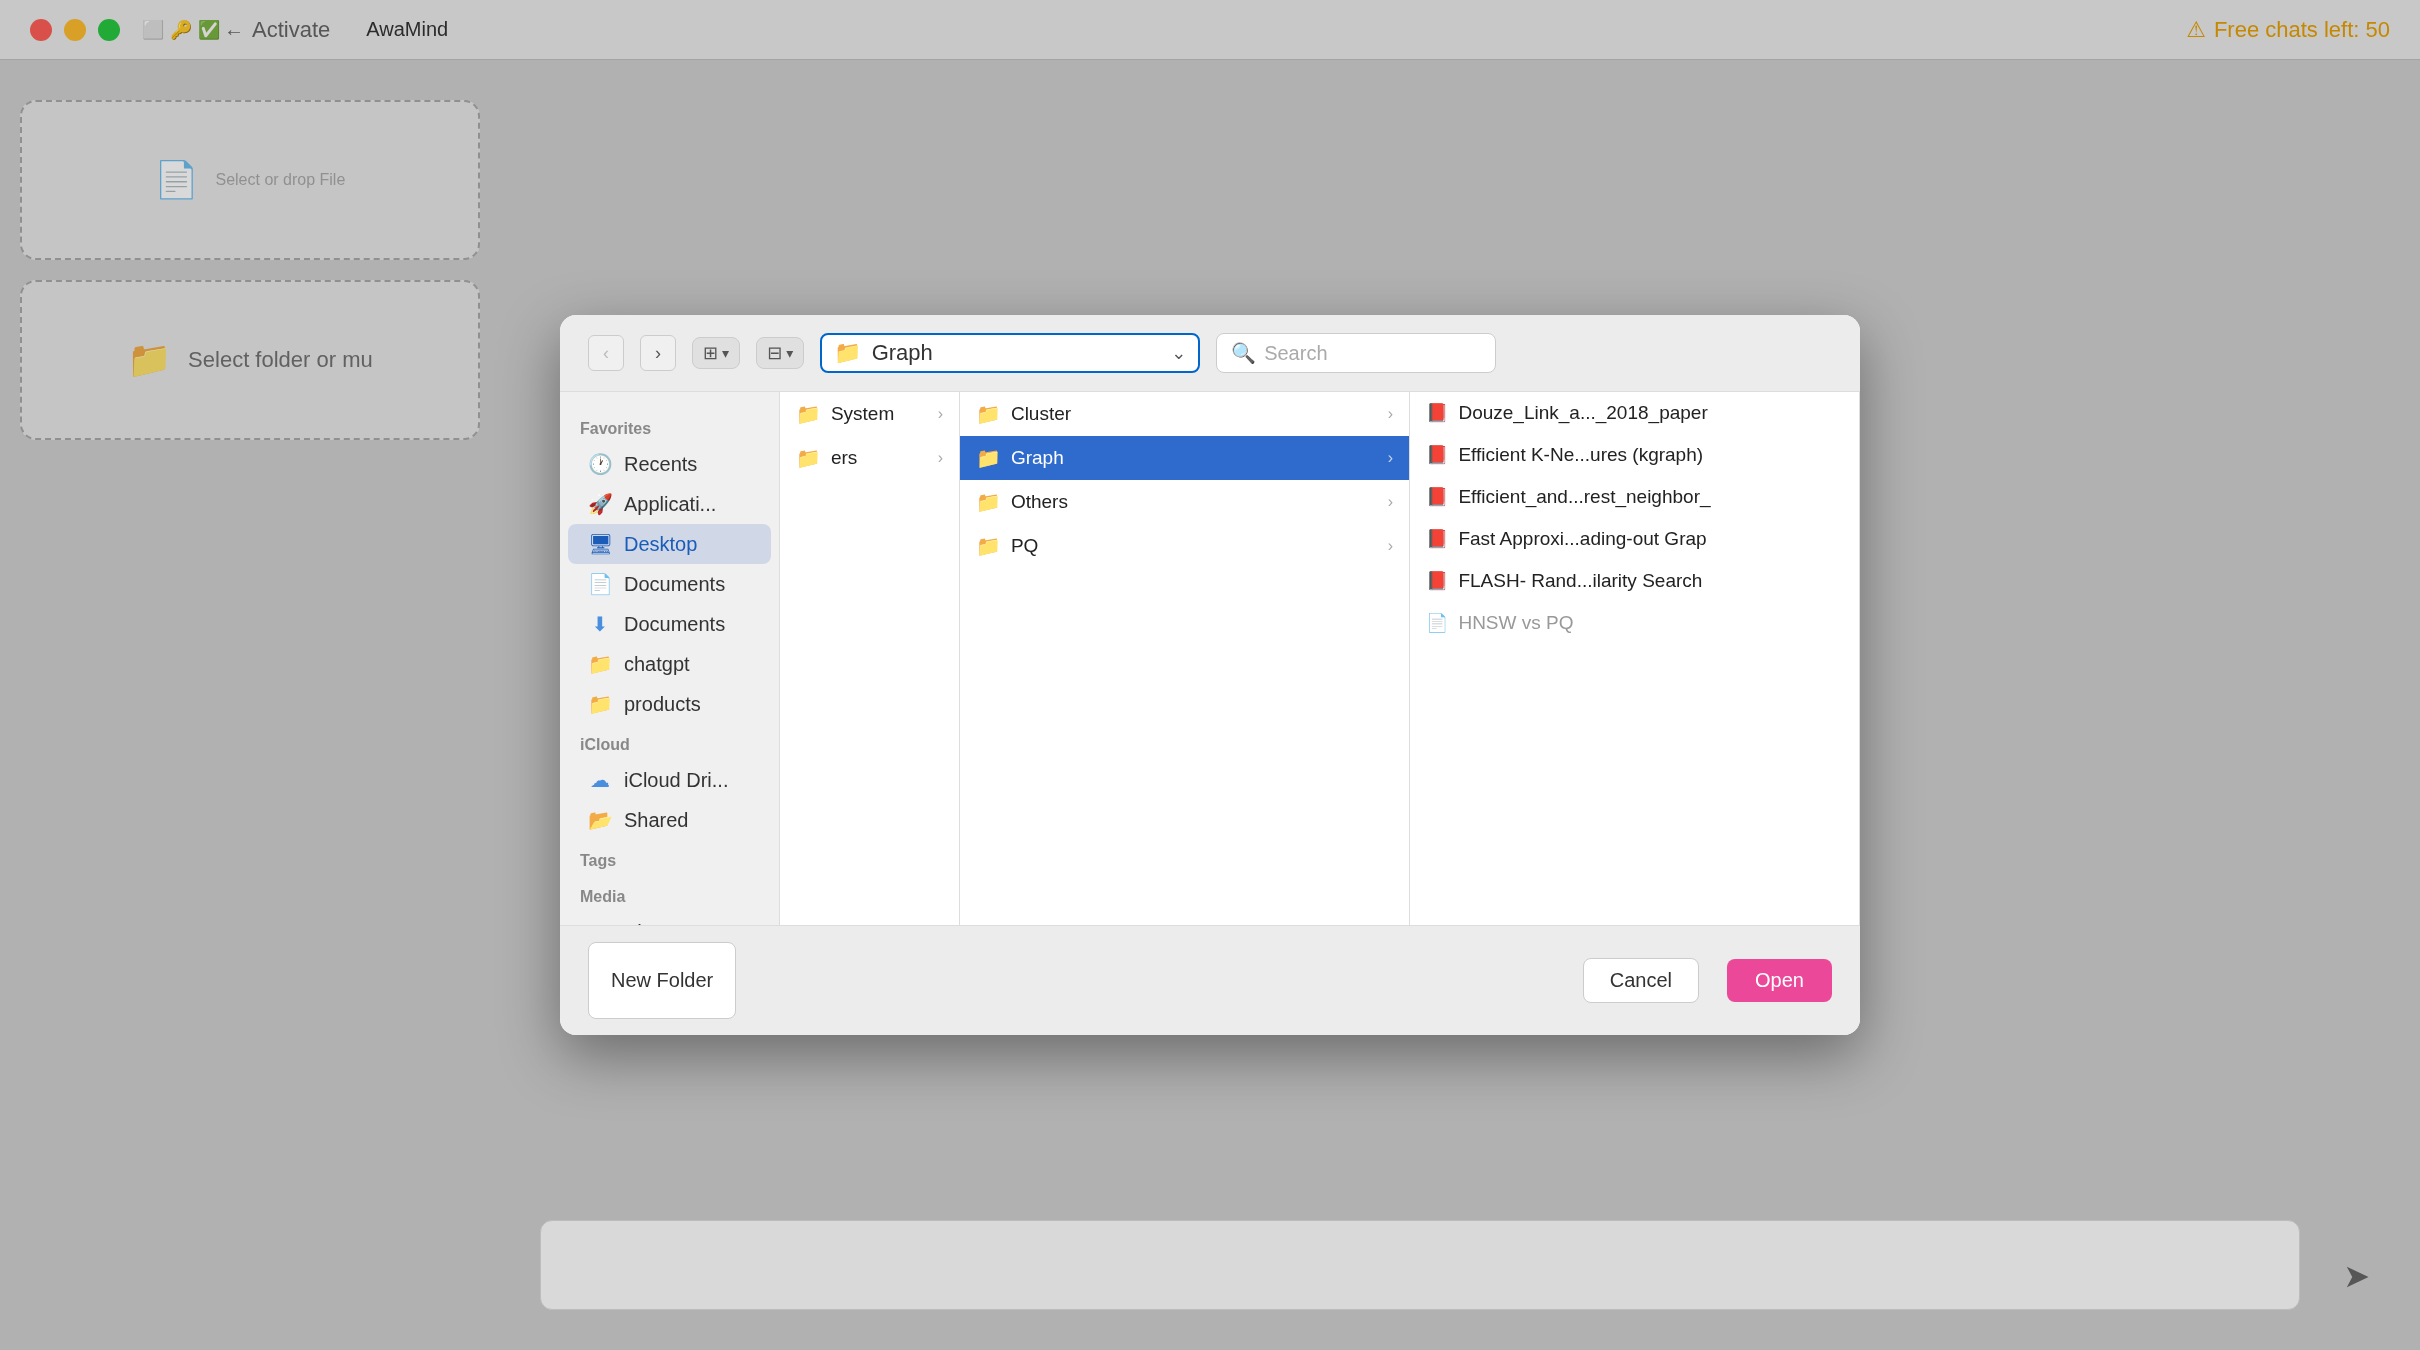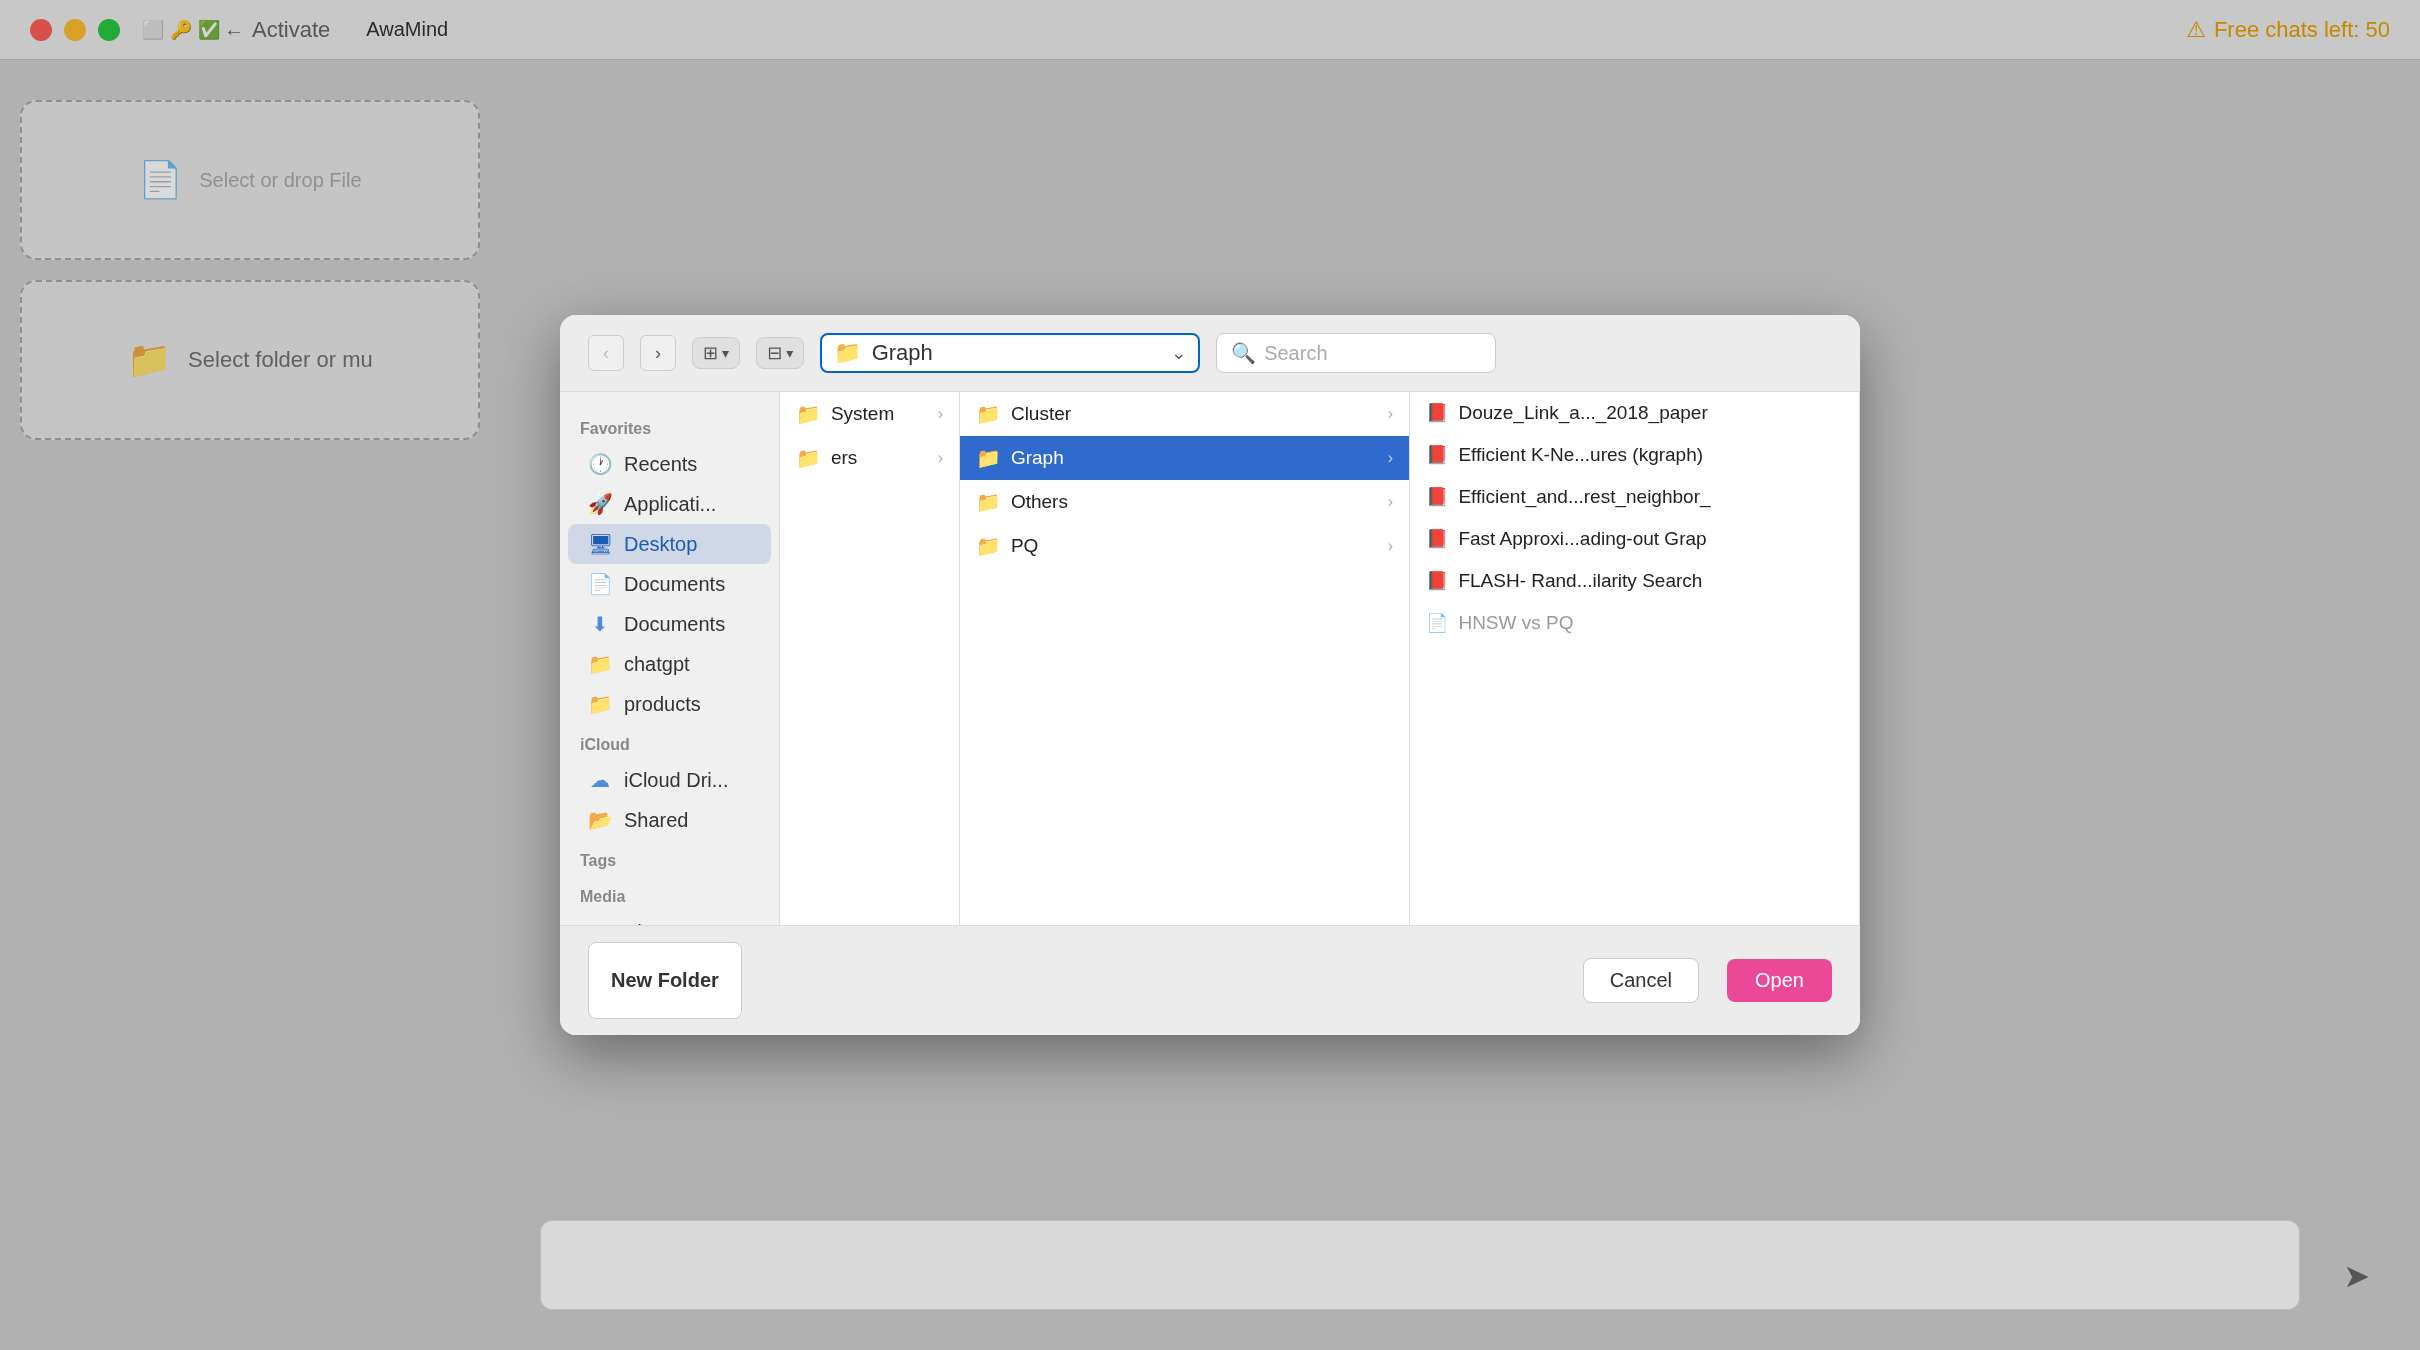--- a/index.html
+++ b/index.html
@@ -321,21 +321,20 @@
       justify-content: space-between;
     }
     .new-folder-btn {
       background: white;
       border: 1px solid #ccc;
       border-radius: 8px;
       padding: 26px 22px;
       font-size: 20px;
       cursor: pointer;
       color: #333;
-      font-weight: bold;
     }
     .footer-right {
       display: flex;
       gap: 28px;
       align-items: center;
     }
     .cancel-btn {
       background: white;
       border: 1px solid #ccc;
       border-radius: 8px;
@@ -382,21 +381,21 @@
   <span class="app-title">AwaMind</span>
   <div class="free-chats">
     <span>⚠</span>
     <span>Free chats left: 50</span>
   </div>
 </div>
 
 <div style="position:absolute; top:100px; left:20px;">
   <div class="drop-zone" style="margin-bottom:20px; width:460px; height:160px;">
     <span class="drop-zone-icon">📄</span>
-    <span style="font-size:20px; color:#aaa;">Select or drop File</span>
+    <span style="font-size:16px; color:#aaa;">Select or drop File</span>
   </div>
   <div class="drop-zone" style="width:460px; height:160px;">
     <span class="drop-zone-icon">📁</span>
     <span style="font-size:22px; color:#737373;">Select folder or mu</span>
   </div>
 </div>
 
 <div class="bottom-input" style="position:absolute; bottom:40px; left:540px; right:120px; height:90px;"></div>
 <div class="send-btn" style="position:absolute; bottom:55px; right:50px; font-size:32px; color:#666; cursor:pointer;">➤</div>
 

